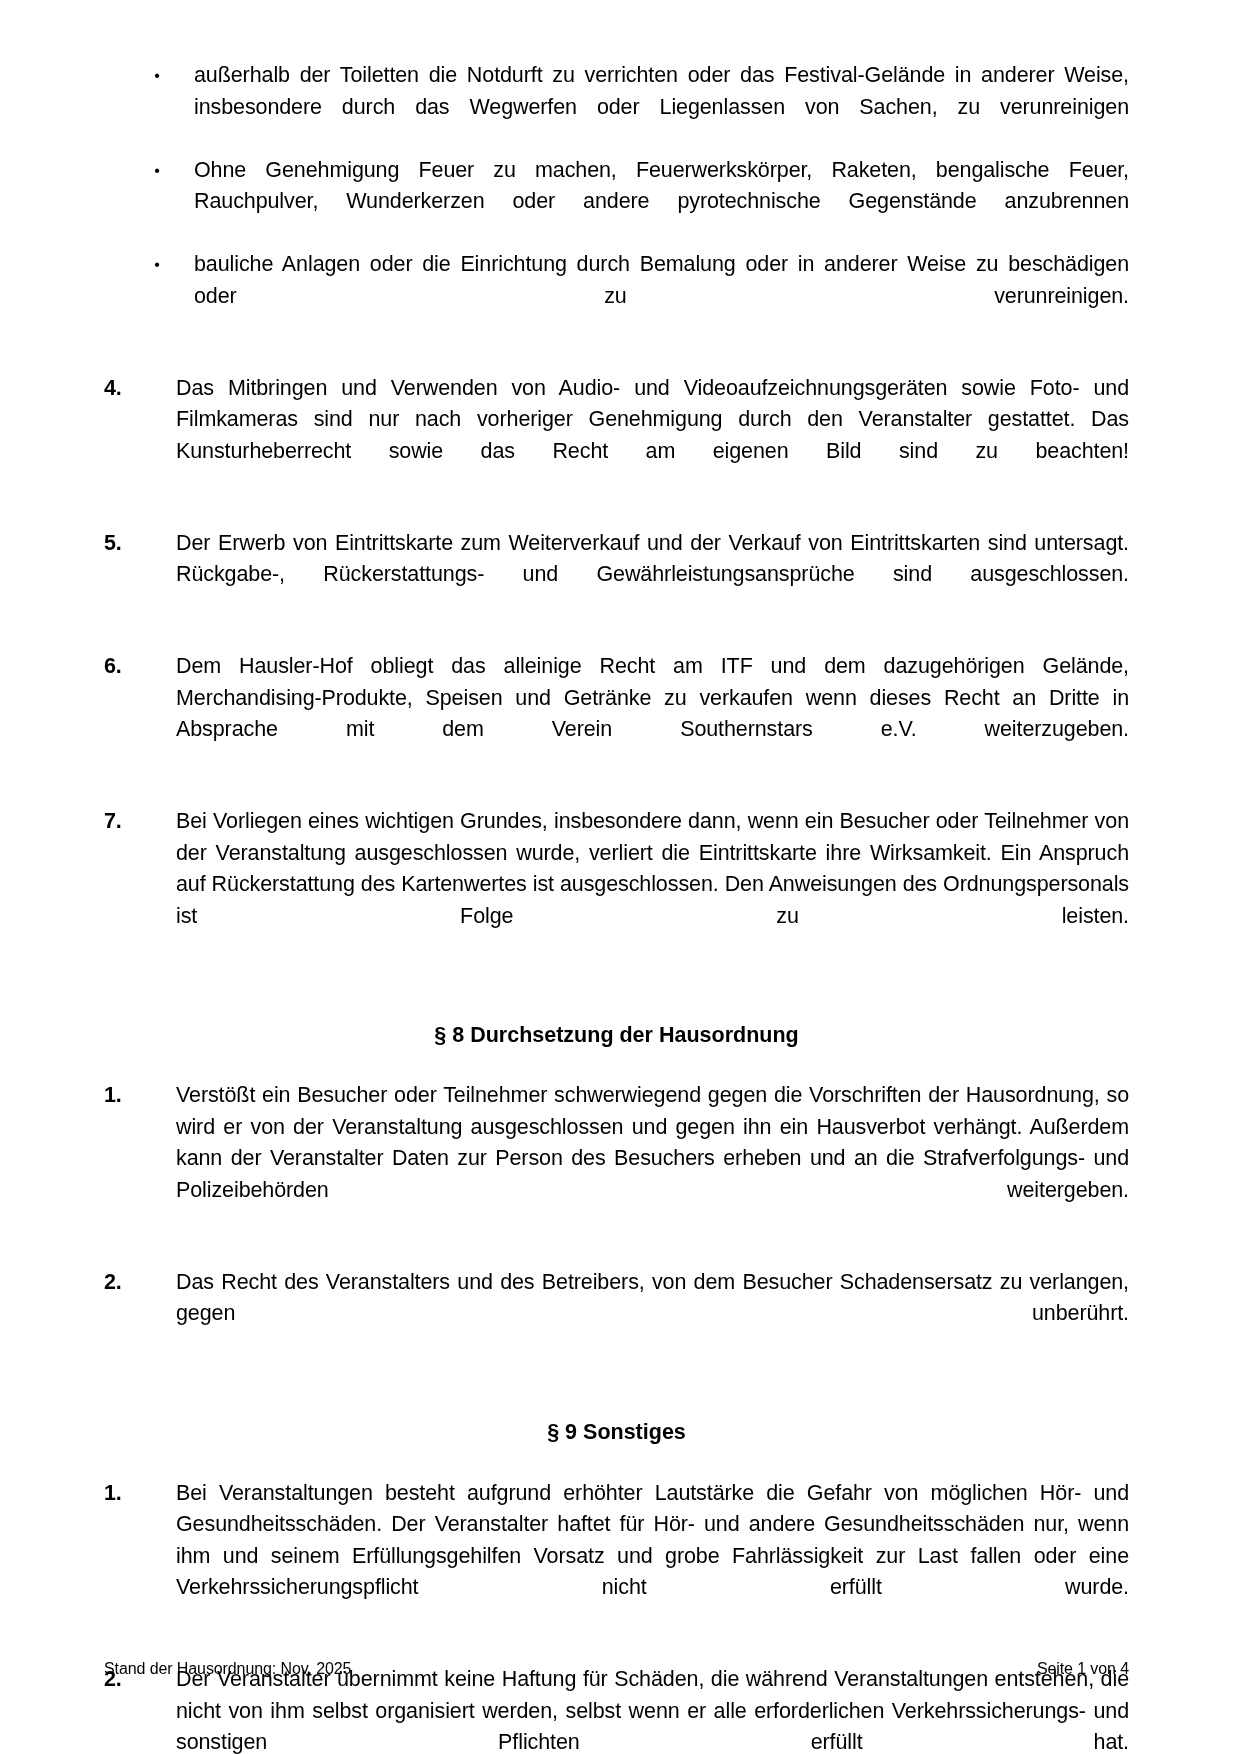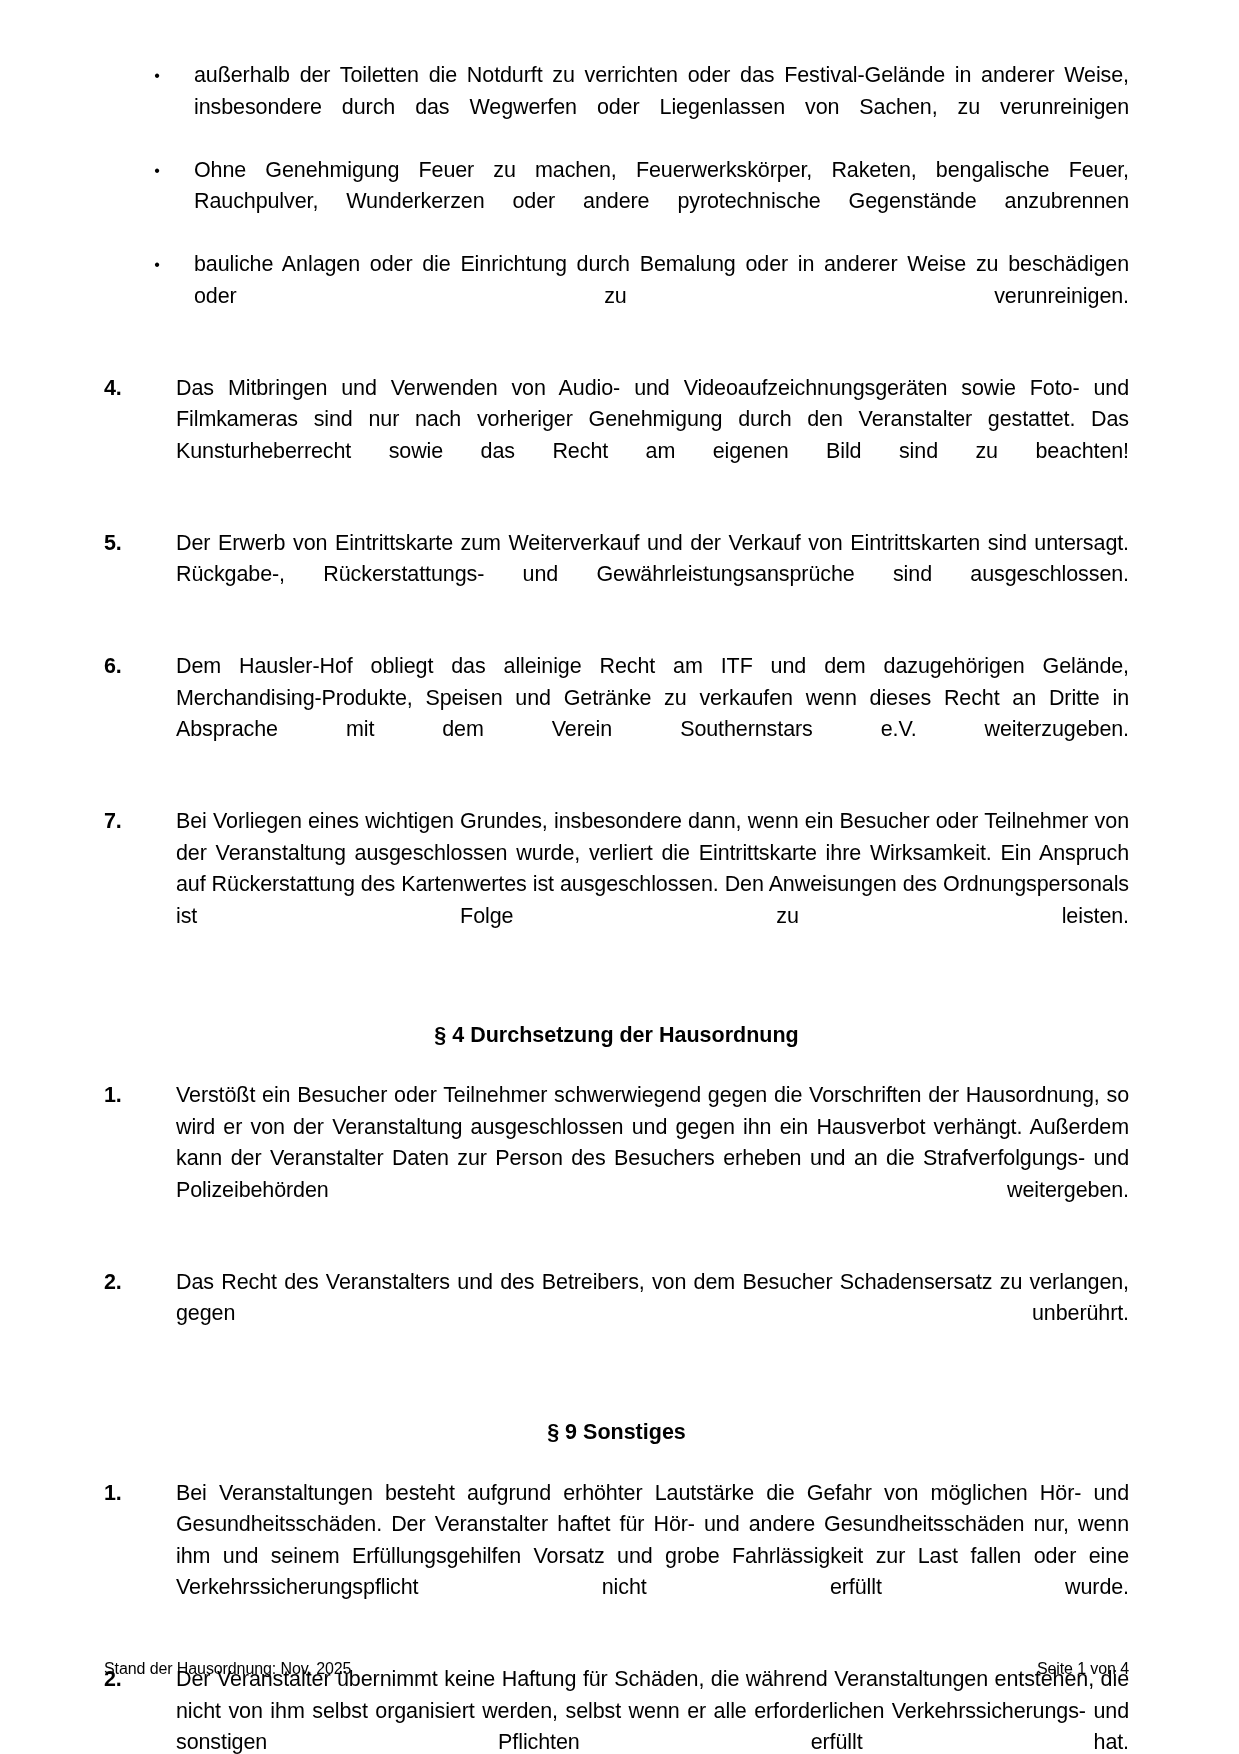--- a/index.html
+++ b/index.html
@@ -148,21 +148,21 @@
       <span class="num">6.</span>
       <span class="body">Dem Hausler-Hof obliegt das alleinige Recht am ITF und dem dazugehörigen Gelände, Merchandising-Produkte, Speisen und Getränke zu verkaufen wenn dieses Recht an Dritte in Absprache mit dem Verein Southernstars e.V. weiterzugeben.</span>
     </div>
 
     <div class="numitem">
       <span class="num">7.</span>
       <span class="body">Bei Vorliegen eines wichtigen Grundes, insbesondere dann, wenn ein Besucher oder Teilnehmer von der Veranstaltung ausgeschlossen wurde, verliert die Eintrittskarte ihre Wirksamkeit. Ein Anspruch auf Rückerstattung des Kartenwertes ist ausgeschlossen. Den Anweisungen des Ordnungspersonals ist Folge zu leisten.</span>
     </div>
 
     <div class="heading-wrap">
-      <h2 class="section-heading">§ 4 Durchsetzung der Hausordnung</h2>
+      <h2 class="section-heading">§ 8 Durchsetzung der Hausordnung</h2>
     </div>
 
     <div class="numitem">
       <span class="num">1.</span>
       <span class="body">Verstößt ein Besucher oder Teilnehmer schwerwiegend gegen die Vorschriften der Hausordnung, so wird er von der Veranstaltung ausgeschlossen und gegen ihn ein Hausverbot verhängt. Außerdem kann der Veranstalter Daten zur Person des Besuchers erheben und an die Strafverfolgungs- und Polizeibehörden weitergeben.</span>
     </div>
 
     <div class="numitem">
       <span class="num">2.</span>
       <span class="body">Das Recht des Veranstalters und des Betreibers, von dem Besucher Schadensersatz zu verlangen, gegen unberührt.</span>

